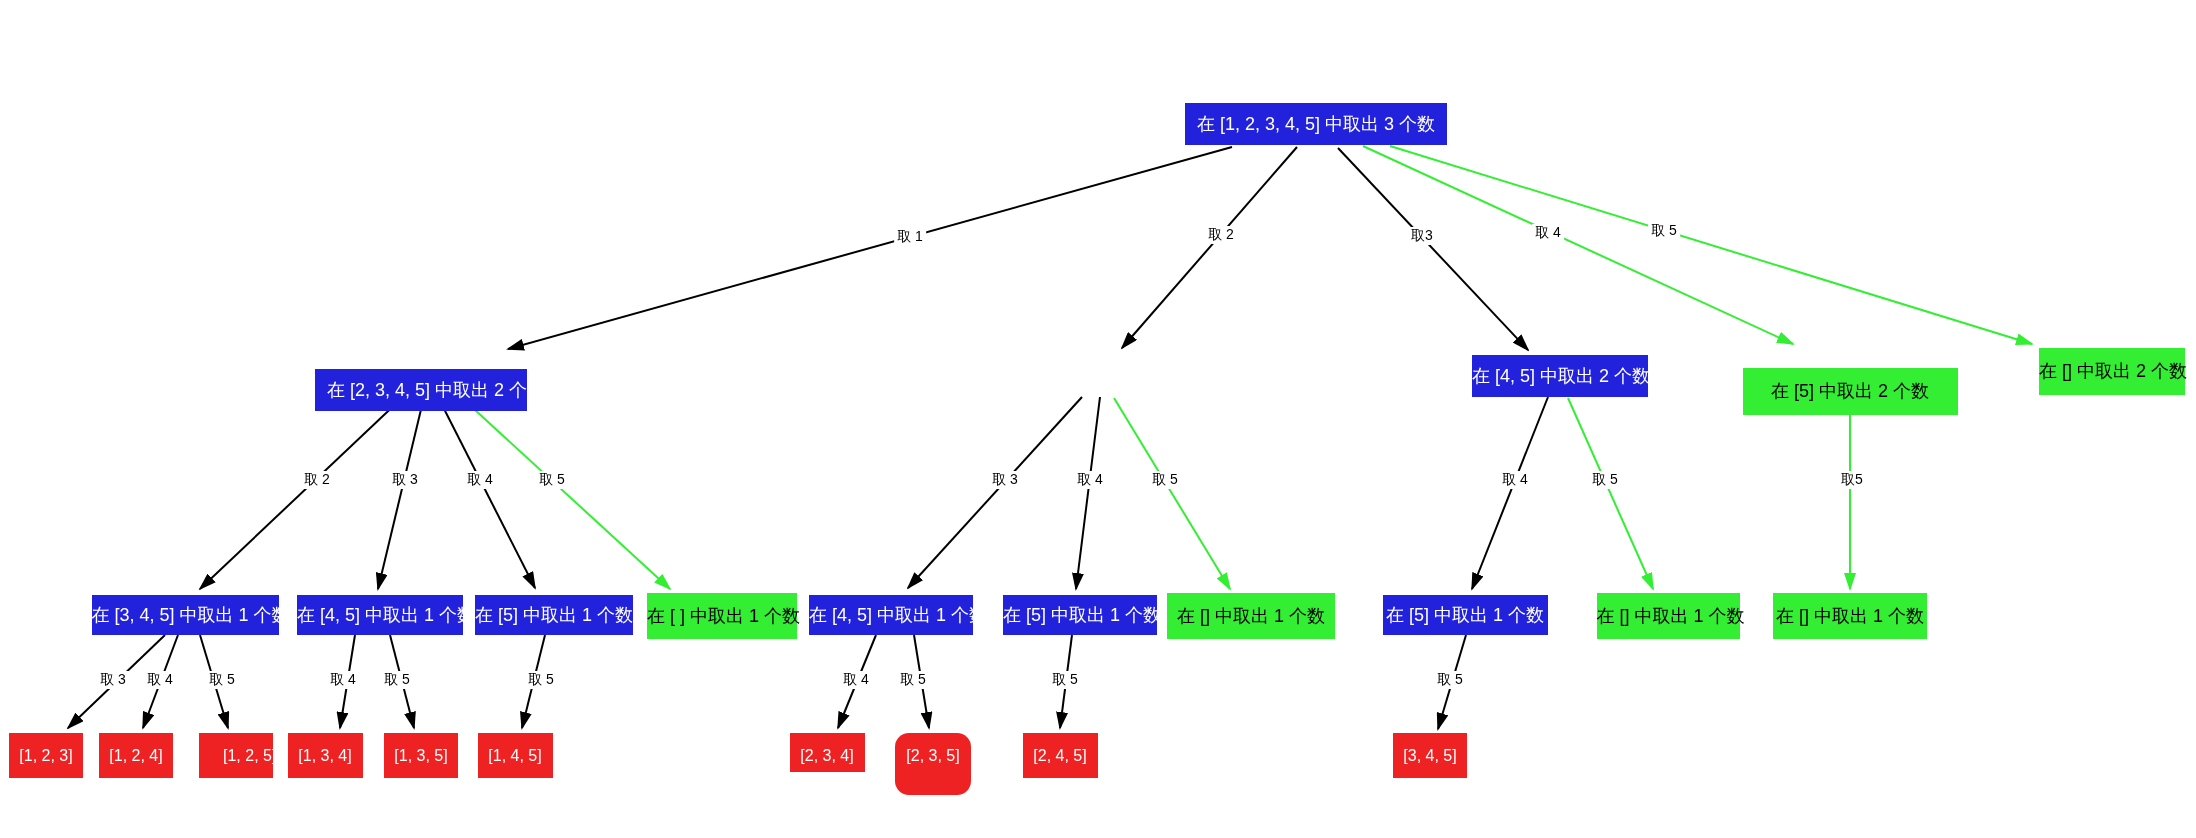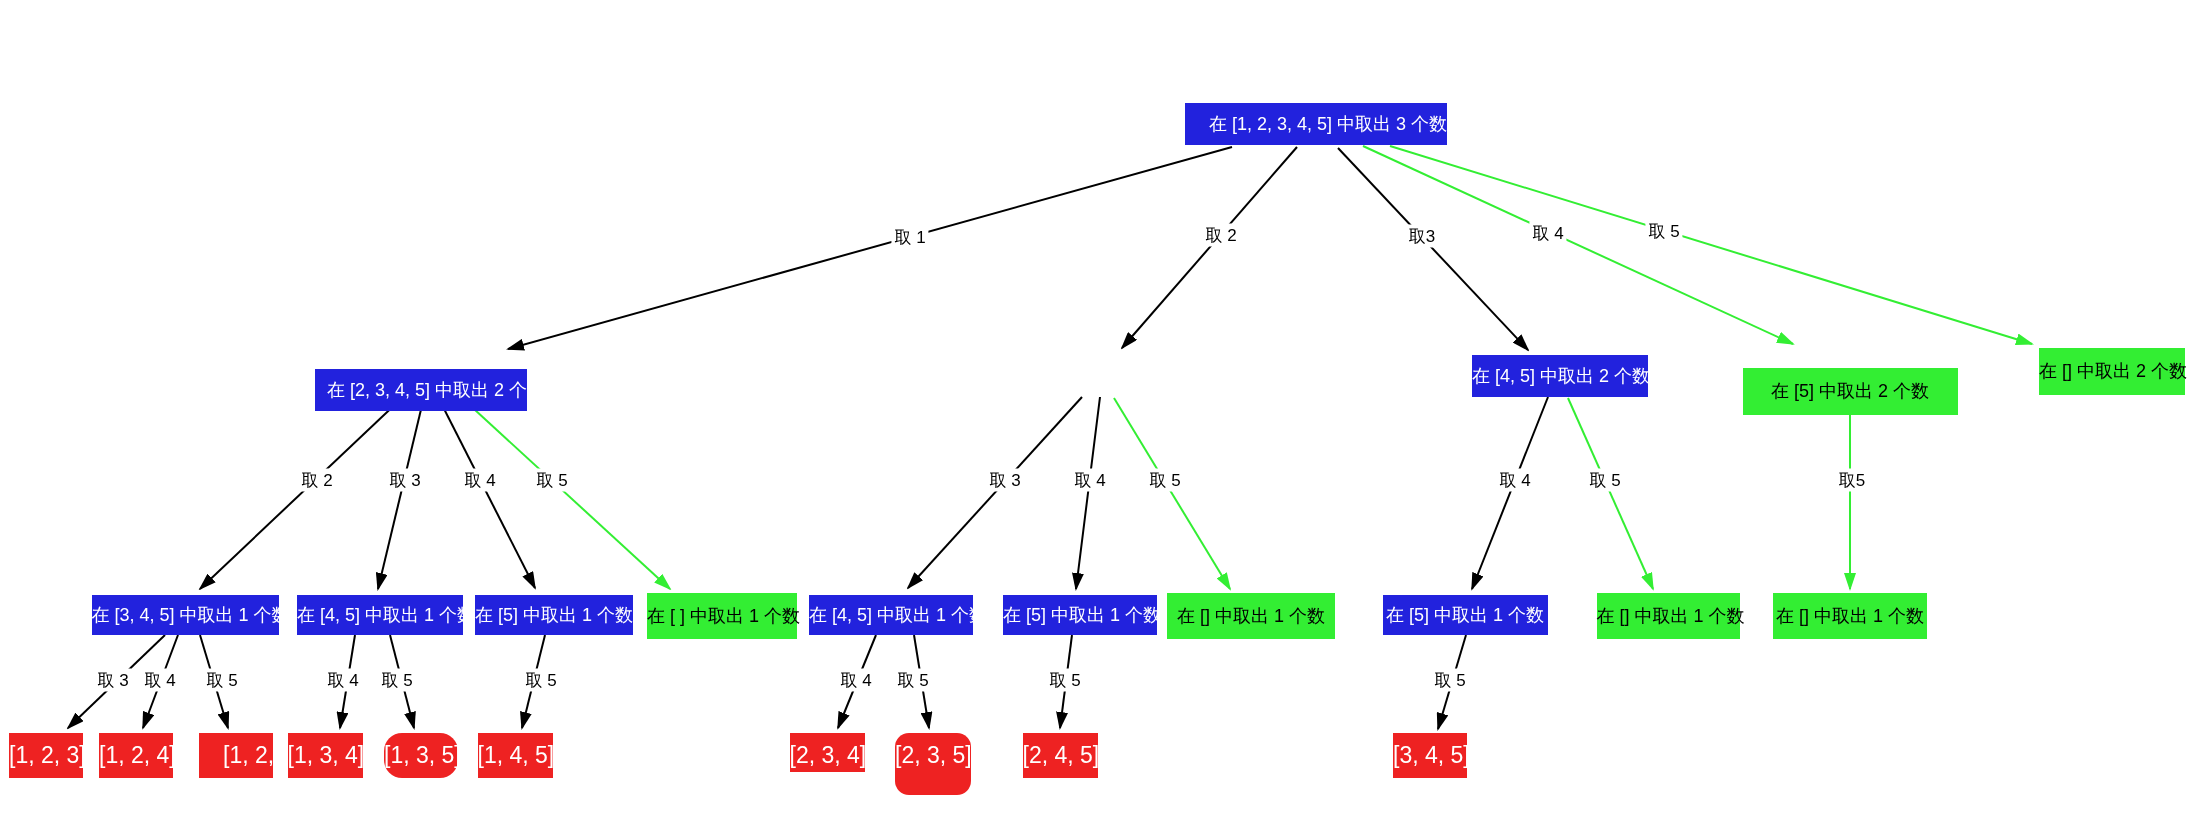--- a/index.html
+++ b/index.html
@@ -7,24 +7,24 @@
     position:relative;width:2196px;height:838px;background:#ffffff;overflow:hidden;
     font-family:"Liberation Sans","DejaVu Sans",sans-serif;
   }
   #edges-svg{position:absolute;left:0;top:0;width:2196px;height:838px;}
   .node{
     position:absolute;text-align:center;white-space:nowrap;
     font-size:18px;box-sizing:border-box;
   }
   .node.choose{background:var(--blue,#2222dd);color:#ffffff;}
   .node.dead{background:var(--green,#33ee33);color:#000000;}
-  .node.result{background:var(--red,#ee2222);color:#ffffff;font-size:23px;}
+  .node.result{background:var(--red,#ee2222);color:#ffffff;font-size:16px;}
   .edge-label{
     position:absolute;transform:translate(-50%,-50%);
-    font-size:17px;color:#000000;background:#ffffff;padding:0 3px;white-space:nowrap;
+    font-size:14px;color:#000000;background:#ffffff;padding:0 3px;white-space:nowrap;
   }
 </style>
 </head>
 <body>
 
 <div id="canvas">
   <svg id="edges-svg" xmlns="http://www.w3.org/2000/svg">
       <defs>
         <marker id="arrow-take" markerWidth="9" markerHeight="6" refX="8" refY="3" orient="auto" markerUnits="strokeWidth">
           <path d="M0,0 L9,3 L0,6 Z" fill="#000000"></path>
@@ -77,38 +77,38 @@
     <div class="edge-label" style="left: 113px; top: 680px;">取 3</div>
     <div class="edge-label" style="left: 160px; top: 680px;">取 4</div>
     <div class="edge-label" style="left: 222px; top: 680px;">取 5</div>
     <div class="edge-label" style="left: 343px; top: 680px;">取 4</div>
     <div class="edge-label" style="left: 397px; top: 680px;">取 5</div>
     <div class="edge-label" style="left: 541px; top: 680px;">取 5</div>
     <div class="edge-label" style="left: 856px; top: 680px;">取 4</div>
     <div class="edge-label" style="left: 913px; top: 680px;">取 5</div>
     <div class="edge-label" style="left: 1065px; top: 680px;">取 5</div>
     <div class="edge-label" style="left: 1450px; top: 680px;">取 5</div>
-    <div class="node choose" style="left: 1185px; top: 103px; width: 262px; height: 42px; line-height: 42px; text-align: right;">在 [1, 2, 3, 4, 5] 中取出 3 个数</div>
+    <div class="node choose" style="left: 1185px; top: 103px; width: 262px; height: 42px; line-height: 42px;">在 [1, 2, 3, 4, 5] 中取出 3 个数</div>
     <div class="node choose" style="left: 315px; top: 369px; width: 212px; height: 42px; line-height: 42px; padding-left: 12px;">在 [2, 3, 4, 5] 中取出 2 个数</div>
     <div class="node choose" style="left: 1472px; top: 355px; width: 176px; height: 42px; line-height: 42px; text-align: right;">在 [4, 5] 中取出 2 个数</div>
     <div class="node dead" style="left: 1742.5px; top: 348px; width: 215px; height: 47px; line-height: 47px; margin-top: 20px;">在 [5] 中取出 2 个数</div>
     <div class="node dead" style="left: 2039px; top: 348px; width: 146px; height: 47px; line-height: 47px;">在 [] 中取出 2 个数</div>
     <div class="node choose" style="left: 91.5px; top: 595px; width: 187px; height: 40px; line-height: 40px;">在 [3, 4, 5] 中取出 1 个数</div>
     <div class="node choose" style="left: 297px; top: 595px; width: 166px; height: 40px; line-height: 40px;">在 [4, 5] 中取出 1 个数</div>
     <div class="node choose" style="left: 475px; top: 595px; width: 158px; height: 40px; line-height: 40px;">在 [5] 中取出 1 个数</div>
     <div class="node dead" style="left: 647px; top: 593px; width: 150px; height: 46px; line-height: 46px;">在 [ ] 中取出 1 个数</div>
     <div class="node choose" style="left: 809px; top: 595px; width: 164px; height: 40px; line-height: 40px;">在 [4, 5] 中取出 1 个数</div>
     <div class="node choose" style="left: 1003px; top: 595px; width: 154px; height: 40px; line-height: 40px;">在 [5] 中取出 1 个数</div>
     <div class="node dead" style="left: 1167px; top: 593px; width: 168px; height: 46px; line-height: 46px;">在 [] 中取出 1 个数</div>
     <div class="node choose" style="left: 1382.5px; top: 595px; width: 165px; height: 40px; line-height: 40px;">在 [5] 中取出 1 个数</div>
     <div class="node dead" style="left: 1596.5px; top: 593px; width: 143px; height: 46px; line-height: 46px;">在 [] 中取出 1 个数</div>
     <div class="node dead" style="left: 1773px; top: 593px; width: 154px; height: 46px; line-height: 46px;">在 [] 中取出 1 个数</div>
     <div class="node result" style="left: 9px; top: 733px; width: 74px; height: 45px; line-height: 45px;">[1, 2, 3]</div>
     <div class="node result" style="left: 99px; top: 733px; width: 74px; height: 45px; line-height: 45px;">[1, 2, 4]</div>
     <div class="node result" style="left: 199px; top: 733px; width: 74px; height: 45px; line-height: 45px; padding-left: 24px;">[1, 2, 5]</div>
     <div class="node result" style="left: 287.5px; top: 733px; width: 75px; height: 45px; line-height: 45px;">[1, 3, 4]</div>
-    <div class="node result" style="left: 384px; top: 733px; width: 74px; height: 45px; line-height: 45px; border-radius: 18px;">[1, 3, 5]</div>
+    <div class="node result" style="left: 384px; top: 733px; width: 74px; height: 45px; line-height: 45px;">[1, 3, 5]</div>
     <div class="node result" style="left: 477.5px; top: 733px; width: 75px; height: 45px; line-height: 45px;">[1, 4, 5]</div>
     <div class="node result" style="left: 789.5px; top: 733px; width: 75px; height: 39px; line-height: 45px;">[2, 3, 4]</div>
     <div class="node result" style="left: 895px; top: 733px; width: 76px; height: 62px; line-height: 45px; border-radius: 14px;">[2, 3, 5]</div>
     <div class="node result" style="left: 1022.5px; top: 733px; width: 75px; height: 45px; line-height: 45px;">[2, 4, 5]</div>
     <div class="node result" style="left: 1393px; top: 733px; width: 74px; height: 45px; line-height: 45px;">[3, 4, 5]</div>
   </div>
 
 </body></html>

